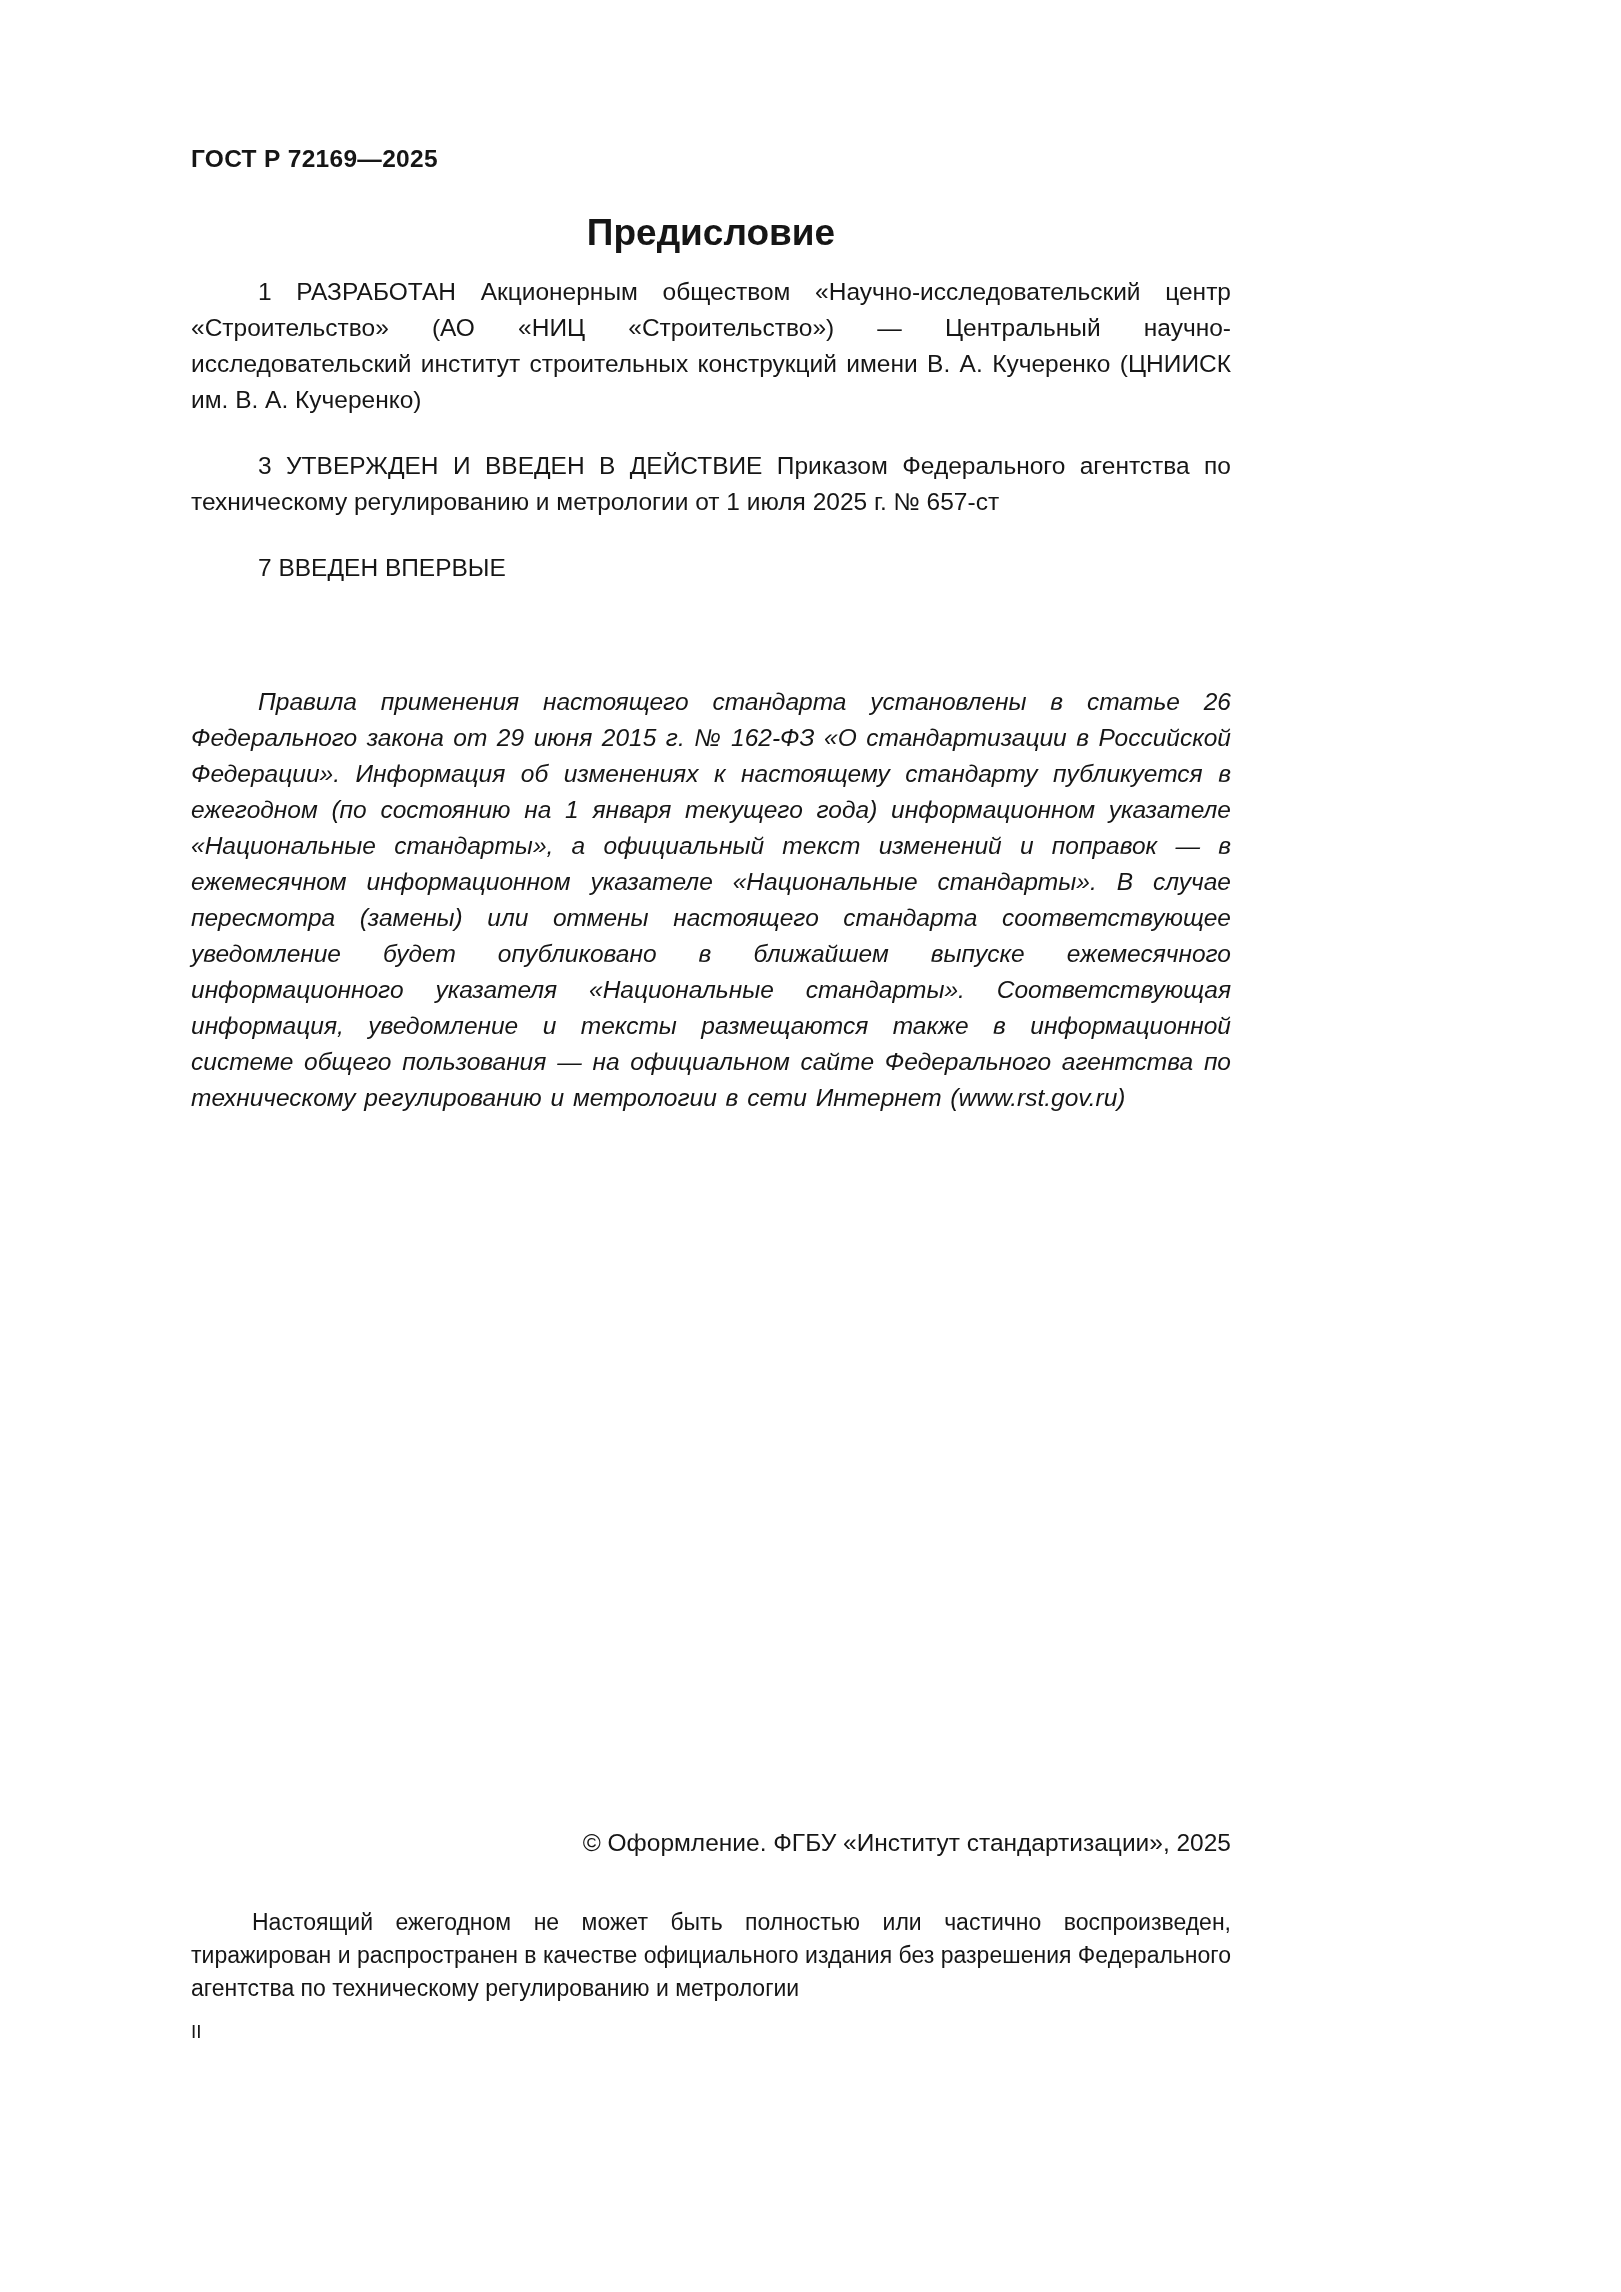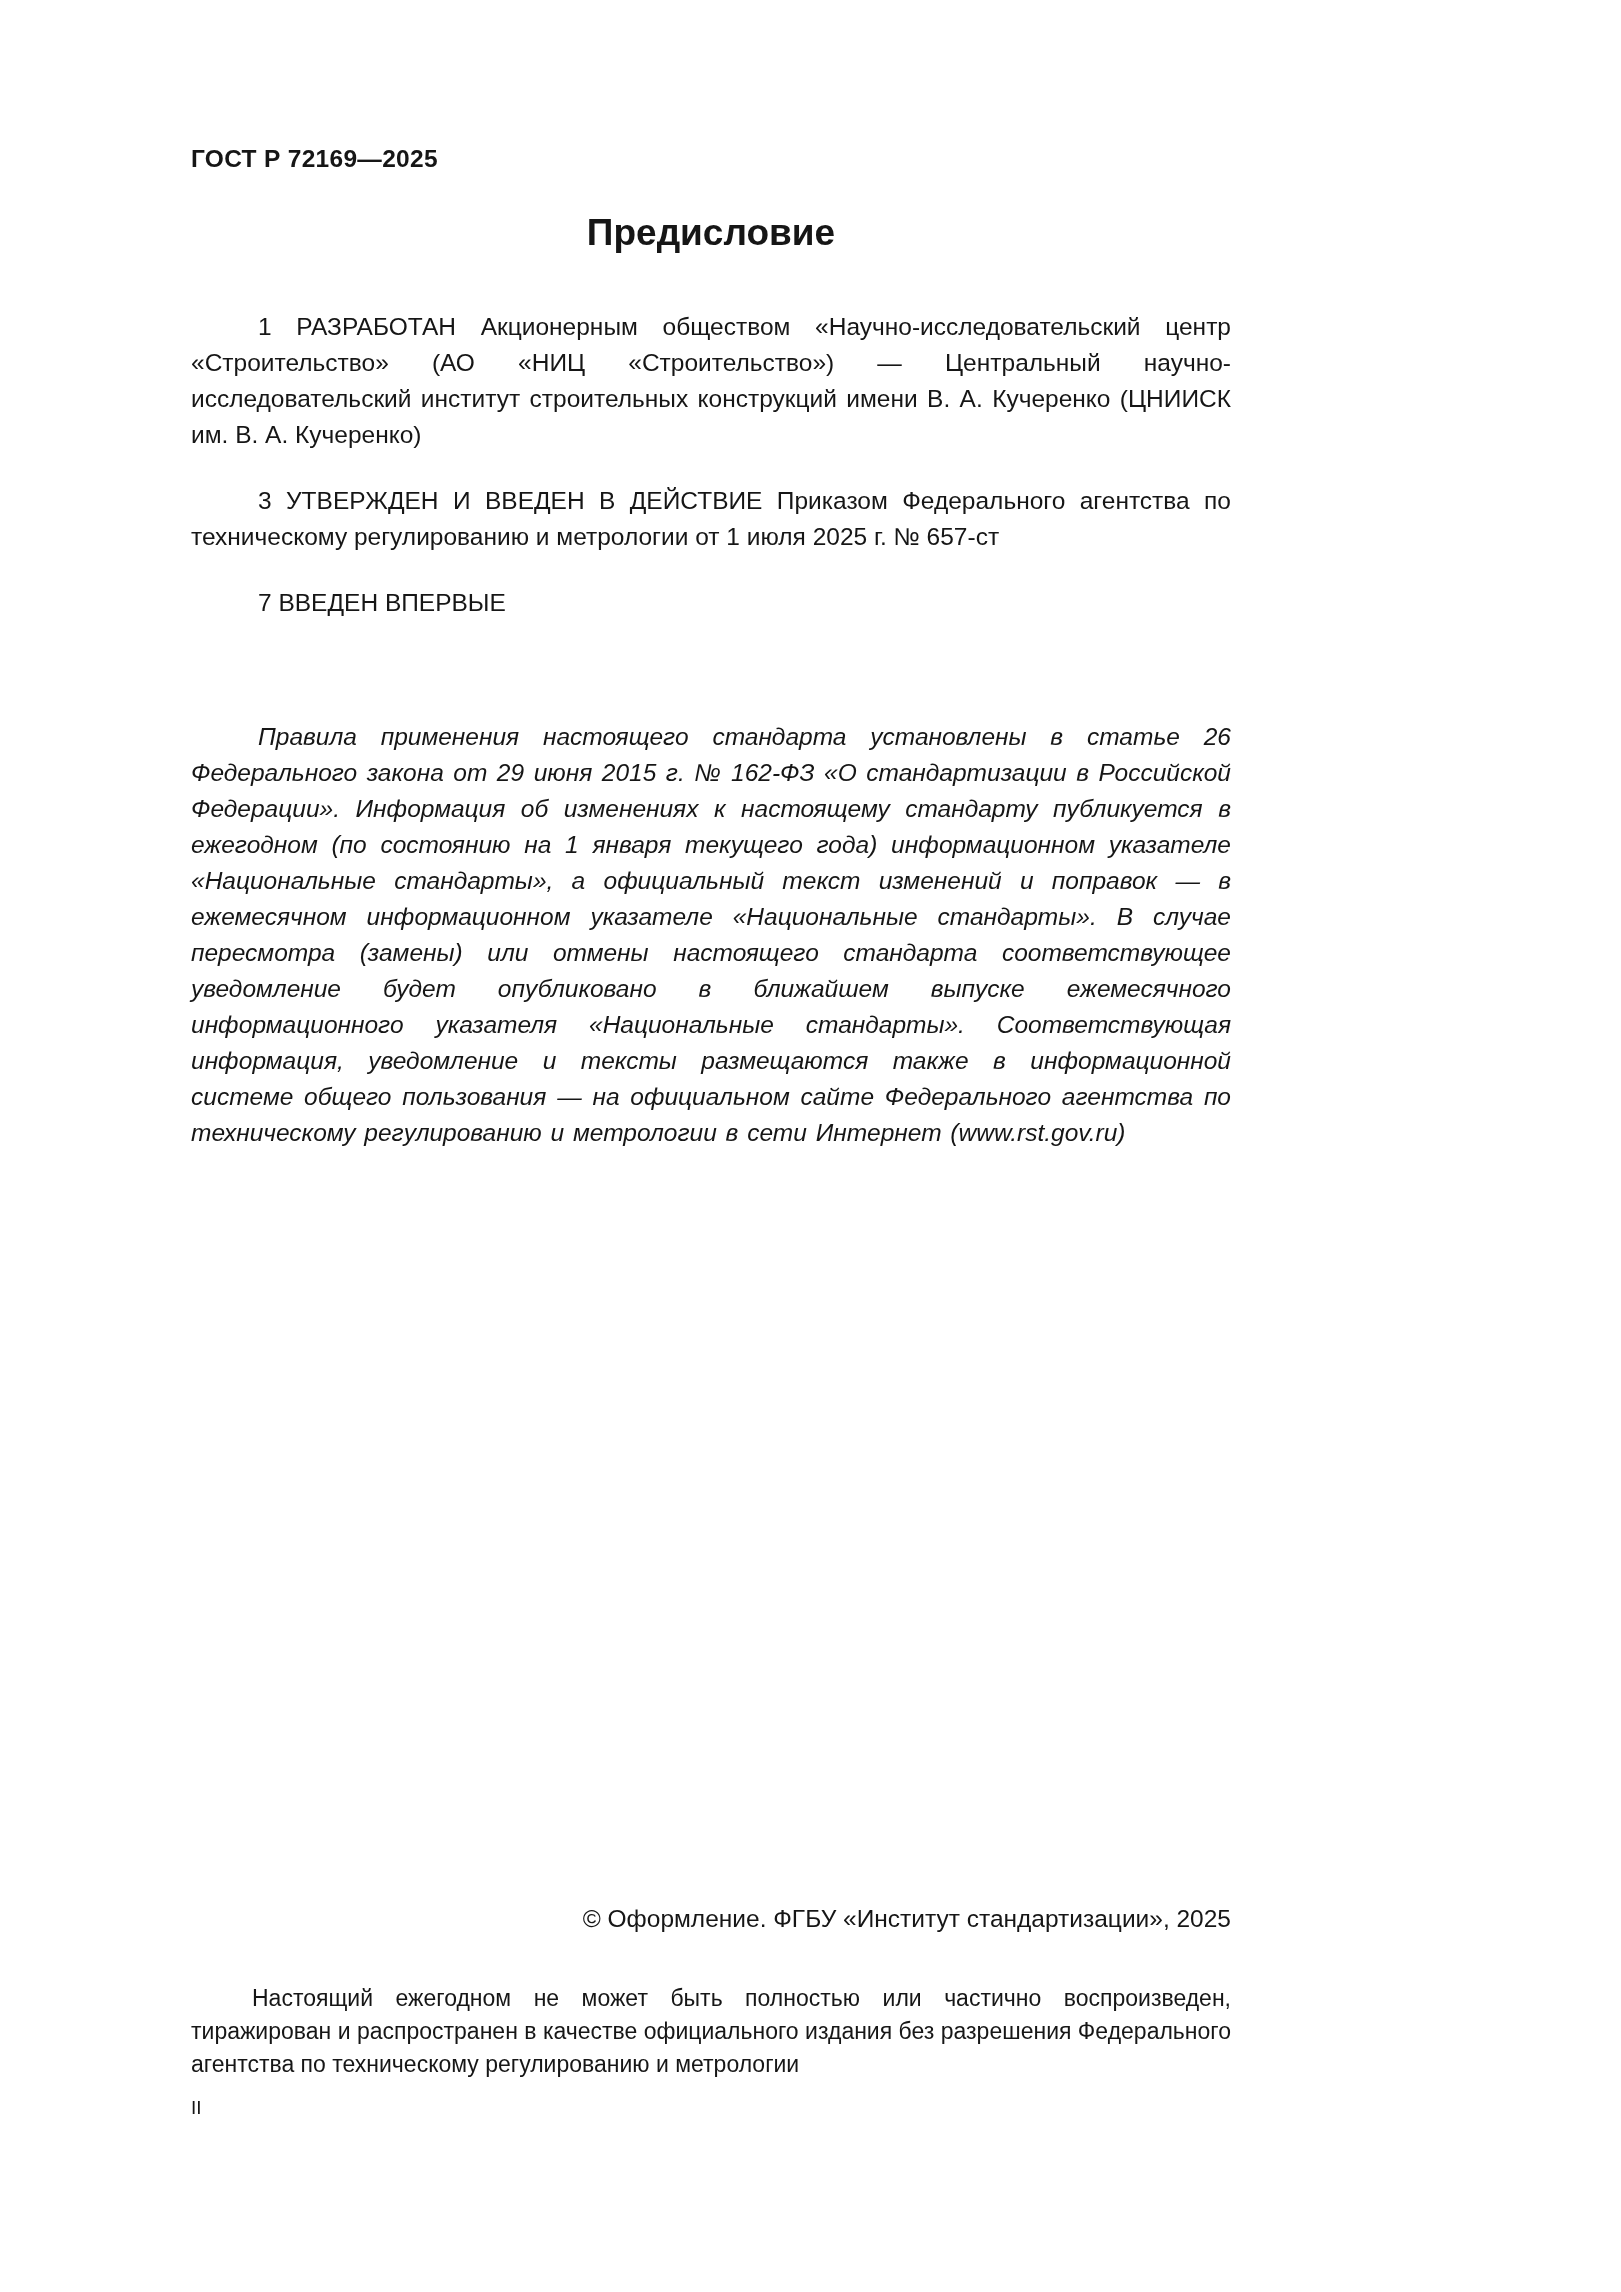--- a/index.html
+++ b/index.html
@@ -33,21 +33,21 @@
     font-weight: bold;
     letter-spacing: 0.3px;
   }
   .section-title {
     margin-top: 39px;
     text-align: center;
     font-size: 37px;
     font-weight: bold;
   }
   .foreword {
-    margin-top: 55px;
+    margin-top: 20px;
   }
   .foreword p {
     margin: 0 0 30px 0;
     font-size: 24.5px;
     line-height: 36px;
     text-align: justify;
     text-indent: 67px;
   }
   .rules {
     margin: 98px 0 0 0;
@@ -55,21 +55,21 @@
     font-size: 24.5px;
     line-height: 36px;
     text-align: justify;
     text-indent: 67px;
     word-spacing: 2px;
   }
   .bottom {
     position: absolute;
     left: 191px;
     right: 108px;
-    top: 1901px;
+    top: 1825px;
   }
   .copyright {
     margin: 0;
     text-align: right;
     font-size: 24.5px;
     line-height: 36px;
   }
   .repro-note {
     margin: 45px 0 0 0;
     font-size: 23px;

